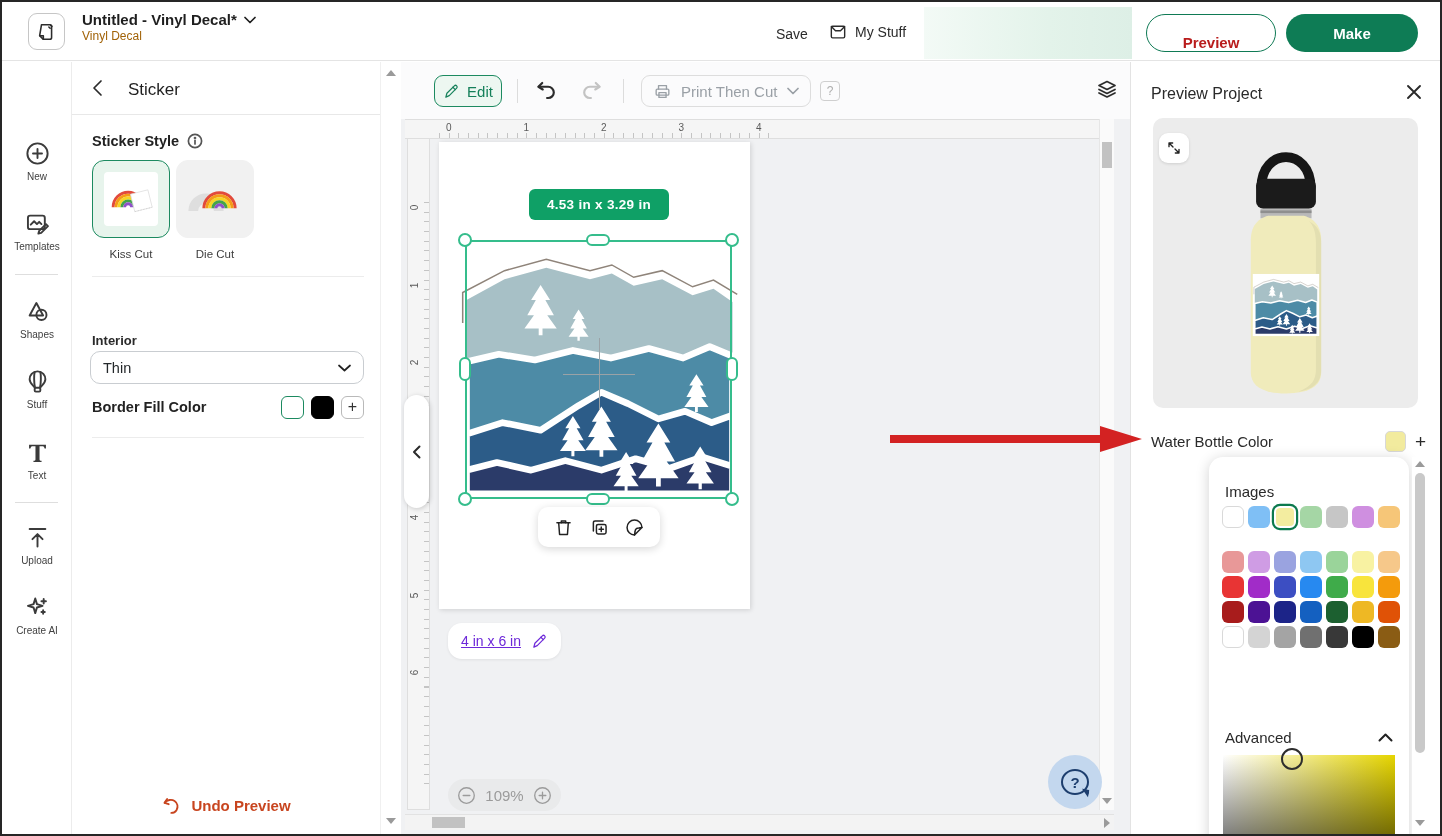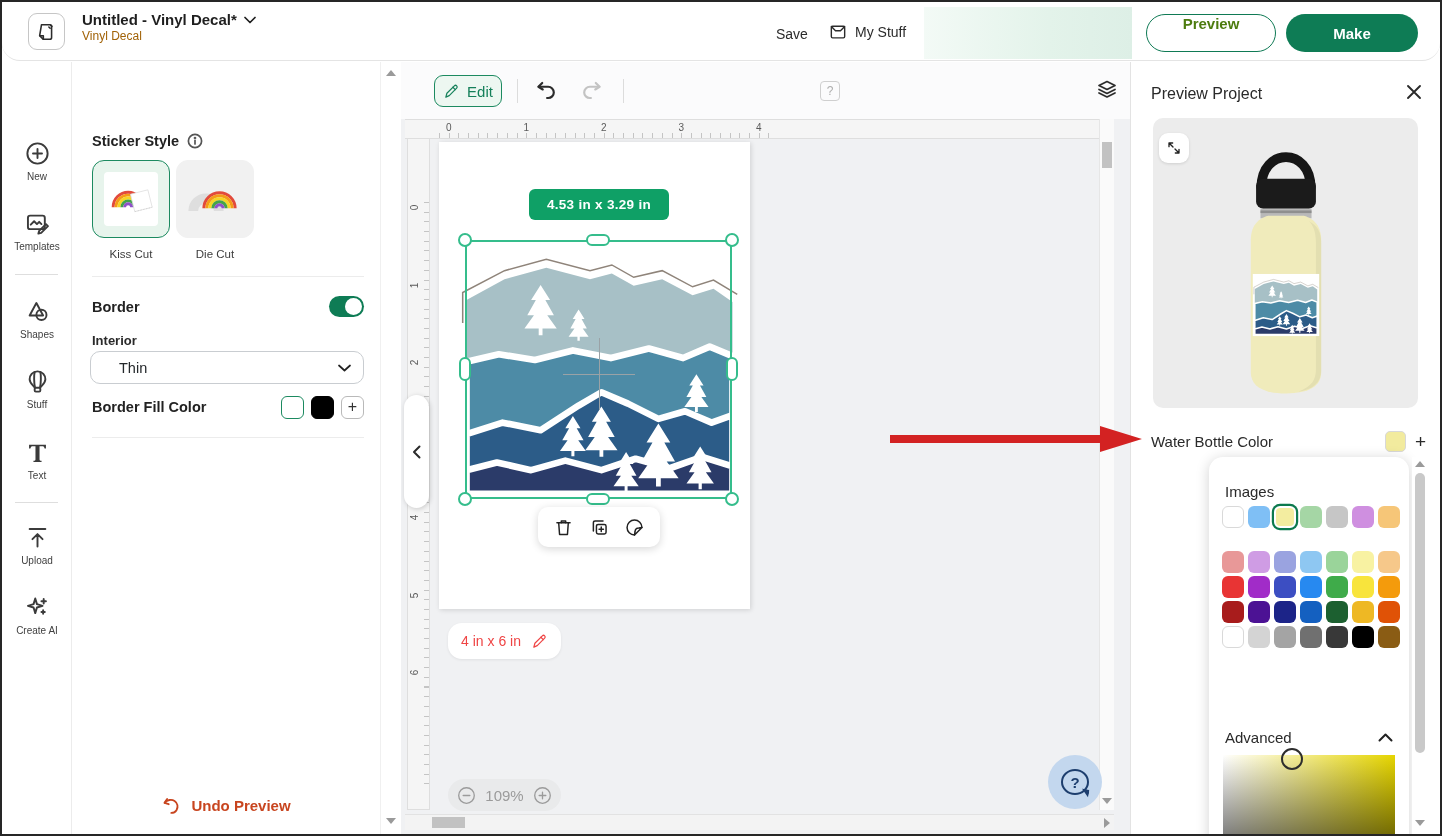--- a/index.html
+++ b/index.html
@@ -3,29 +3,29 @@
 <meta charset="utf-8">
 <style>
   * { margin:0; padding:0; box-sizing:border-box; }
   html,body { background:#fff; }
   body { font-family:"Liberation Sans", sans-serif; color:#222; }
   .app { position:relative; width:1442px; height:836px; border:2px solid #262626; background:#fff; overflow:hidden; }
 
   .lineicon { fill:none; stroke:currentColor; stroke-width:1.7; stroke-linecap:round; stroke-linejoin:round; }
 
   
-  .topbar { position:absolute; left:0; top:0; right:0; height:59px; background:#fff; border-bottom:1px solid #e4e4e4; z-index:40;border-radius:18px; }
+  .topbar { position:absolute; left:0; top:0; right:0; height:59px; background:#fff; border-bottom:1px solid #e4e4e4; z-index:40; }
   .doc-btn { position:absolute; left:26px; top:11px; width:37px; height:37px; border:1px solid #c6c6c6; border-radius:9px; display:flex; align-items:center; justify-content:center; color:#2c2c2c; background:#fff; }
   .title-block { position:absolute; left:80px; top:9px; }
   .title-row { display:flex; align-items:center; gap:7px; font-size:15px; font-weight:bold; color:#1f1f1f; }
   .subtitle { font-size:12px; color:#a16207; margin-top:1px; }
   .save-label { position:absolute; left:774px; top:24px; font-size:14px; color:#2b2b2b; cursor:pointer; }
   .mystuff { position:absolute; left:826px; top:20px; display:flex; align-items:center; gap:7px; font-size:14px; color:#2b2b2b; cursor:pointer; }
   .mint-block { position:absolute; left:922px; top:5px; width:208px; height:52px; background:linear-gradient(90deg,#f3faf6 0%,#e3f3ea 60%,#ddefe6 100%); }
-  .btn-preview { position:absolute; left:1144px; top:12px; width:130px; height:38px; border:1.5px solid #0f7a55; border-radius:19px; background:#fff; color:#4d7c0f; font-size:15px; font-weight:bold; display:flex; align-items:flex-start; justify-content:center; cursor:pointer; }
+  .btn-preview { position:absolute; left:1144px; top:12px; width:130px; height:38px; border:1.5px solid #0f7a55; border-radius:19px; background:#fff; color:#b91c1c; font-size:15px; font-weight:bold; display:flex; align-items:flex-end; justify-content:center; cursor:pointer; }
   .btn-make { position:absolute; left:1284px; top:12px; width:132px; height:38px; border:none; border-radius:19px; background:#0e7c55; color:#fff; font-size:15px; font-weight:bold; display:flex; align-items:center; justify-content:center; cursor:pointer; }
 
   
   .rail { position:absolute; left:0; top:60px; bottom:0; width:70px; background:#fff; border-right:1px solid #ececec; z-index:30; }
   .rail-item { position:absolute; left:0; width:70px; text-align:center; color:#3b3b3b; cursor:pointer; }
   .rail-item .ric { display:block; margin:0 auto 4px; }
   .rail-item .rlabel { font-size:10px; color:#414141; }
   .rail-divider { position:absolute; left:13px; right:13px; height:1px; background:#dedede; }
 
   
@@ -39,21 +39,21 @@
   .style-card { position:absolute; top:98px; width:78px; height:78px; border-radius:12px; cursor:pointer; display:flex; align-items:center; justify-content:center; }
   .style-card.kiss { left:20px; background:#e7f4ec; border:1.5px solid #1c8a60; }
   .style-card.die { left:104px; background:#f1f1f1; border:1.5px solid #f1f1f1; }
   .kiss-inner { width:54px; height:54px; background:#fff; border-radius:4px; display:flex; align-items:center; justify-content:center; }
   .style-label { position:absolute; top:186px; width:78px; text-align:center; font-size:11.5px; color:#3d3d3d; }
   .style-label.kiss { left:20px; } .style-label.die { left:104px; }
   .divider { position:absolute; left:20px; right:16px; height:1px; background:#ececec; }
   .row-border { position:absolute; left:20px; right:16px; top:234px; display:flex; align-items:center; justify-content:space-between; }
   .thickness-label { position:absolute; left:20px; top:271px; font-size:13px; font-weight:bold; color:#2a2a2a; }
   .dropdown { position:absolute; left:18px; right:16px; top:289px; height:33px; border:1px solid #c9cdd1; border-radius:10px; background:#fff; display:flex; align-items:center; justify-content:space-between; padding:0 12px; cursor:pointer; }
-  .dropdown .dval { font-size:14.5px; color:#24282b;margin-left:16px; }
+  .dropdown .dval { font-size:14.5px; color:#24282b; }
   .row-fill { position:absolute; left:20px; right:16px; top:332px; height:26px; display:flex; align-items:center; justify-content:space-between; }
   .fill-swatches { display:flex; align-items:center; gap:7px; }
   .mini-swatch { width:23px; height:23px; border-radius:6px; cursor:pointer; }
   .mini-swatch.selwhite { background:#fff; border:1.5px solid #1c8a60; }
   .mini-swatch.black { background:#000; border:1px solid #000; }
   .plus-btn { width:23px; height:23px; border:1px solid #b9b9b9; border-radius:6px; background:#fff; font-size:16px; color:#333; display:flex; align-items:center; justify-content:center; cursor:pointer; }
   .row-cut { position:absolute; left:20px; right:16px; top:389px; display:flex; align-items:center; justify-content:space-between; }
   .row-cut .lab { display:flex; align-items:center; gap:8px; }
   .toggle { width:35px; height:21px; border-radius:11px; position:relative; cursor:pointer; }
   .toggle.on { background:#0e7c55; }
@@ -97,21 +97,21 @@
   .handle { position:absolute; background:#fff; border:2px solid #35bd8c; z-index:5; }
   .h-corner { width:14px; height:14px; border-radius:50%; }
   .h-edge-h { width:24px; height:12px; border-radius:7px; }
   .h-edge-v { width:12px; height:24px; border-radius:7px; }
   .size-badge { position:absolute; left:90px; top:47px; width:140px; height:31px; background:#0fa066; border-radius:6px; color:#fff; font-size:13.5px; font-weight:bold; display:flex; align-items:center; justify-content:center; letter-spacing:.3px; z-index:6; }
   .crosshair-h { position:absolute; left:124px; top:232px; width:72px; height:1px; background:#9aa2a6; }
   .crosshair-v { position:absolute; left:160px; top:196px; width:1px; height:72px; background:#9aa2a6; }
   .float-toolbar { position:absolute; left:99px; top:365px; width:122px; height:40px; background:#fff; border-radius:10px; box-shadow:0 2px 8px rgba(0,0,0,.16); display:flex; align-items:center; justify-content:space-evenly; color:#222; z-index:7; }
   .float-toolbar span { display:inline-flex; cursor:pointer; }
 
-  .mat-size-pill { position:absolute; left:47px; top:561px; width:113px; height:36px; background:#fff; border-radius:14px; display:flex; align-items:center; justify-content:center; gap:10px; font-size:14px; color:#ef4444; box-shadow:0 1px 3px rgba(0,0,0,.07); }
+  .mat-size-pill { position:absolute; left:47px; top:561px; width:113px; height:36px; background:#fff; border-radius:14px; display:flex; align-items:center; justify-content:center; gap:10px; font-size:14px; color:#6d28d9; box-shadow:0 1px 3px rgba(0,0,0,.07);text-decoration:underline; }
   .zoom-pill { position:absolute; left:47px; top:717px; width:113px; height:32px; background:#e9eaeb; border-radius:16px; display:flex; align-items:center; justify-content:center; gap:9px; color:#9b9b9b; font-size:15px; }
   .zoom-pill .zbtn { display:inline-flex; cursor:pointer; }
 
   .collapse-tab { position:absolute; left:3px; top:333px; width:25px; height:113px; background:#fff; border-radius:14px; box-shadow:1px 1px 5px rgba(0,0,0,.18); display:flex; align-items:center; justify-content:center; color:#2b2b2b; cursor:pointer; z-index:8; }
 
   .help-fab { position:absolute; left:647px; top:693px; width:54px; height:54px; border-radius:50%; background:#c3d7ee; display:flex; align-items:center; justify-content:center; cursor:pointer; z-index:9; }
   .help-bubble { position:relative; width:28px; height:26px; border:2.2px solid #1d3e6e; border-radius:50%; color:#1d3e6e; font-size:15px; font-weight:bold; display:flex; align-items:center; justify-content:center; background:transparent; }
   .help-bubble::after { content:''; position:absolute; right:-2px; bottom:-4px; width:8px; height:8px; background:#1d3e6e; clip-path:polygon(0 0,100% 0,100% 100%); transform:rotate(10deg); }
 
   .cv-vscroll { position:absolute; left:698px; width:15px; top:57px; bottom:24px; background:#fafafa; border-left:1px solid #e6e6e6; }
@@ -283,20 +283,28 @@
       <svg class="ric lineicon" width="27" height="27" viewBox="0 0 24 24">
           <path d="M10,4 L11.5,9 L16.5,10.5 L11.5,12 L10,17 L8.5,12 L3.5,10.5 L8.5,9 Z"></path>
           <path d="M17.5,4.5 v4 M15.5,6.5 h4"></path>
           <path d="M17,14.5 v3 M15.5,16 h3"></path>
         </svg>
       <div class="rlabel">Create AI</div>
     </div>
   </div>
 
   <div class="panel">
+    <div class="panel-header">
+      <span class="back-chevron">
+        <svg class="lineicon" width="11" height="18" viewBox="0 0 11 18">
+            <path d="M9,2 L2,9 L9,16"></path>
+          </svg>
+      </span>
+      <span class="panel-title">Sticker</span>
+    </div>
 
     <div class="sticker-style-row">
       <span class="sec-label">Sticker Style</span>
       <span class="info-icon">
         <svg class="lineicon" width="16" height="16" viewBox="0 0 16 16">
             <circle cx="8" cy="8" r="6.6"></circle>
             <path d="M8,7.4 v3.6"></path>
             <circle cx="8" cy="5" r="0.5" fill="currentColor"></circle>
           </svg>
       </span>
@@ -317,24 +325,20 @@
       <svg width="54" height="40" viewBox="0 0 72 48">
         <path d="M7,40 A17,17 0 0 1 41,40" fill="none" stroke="#dedede" stroke-width="13"></path>
         <use href="#rainbow-sym" x="14" y="6" width="56" height="33"></use>
       </svg>
     </div>
     <div class="style-label kiss">Kiss Cut</div>
     <div class="style-label die">Die Cut</div>
 
     <div class="divider" style="top:214px"></div>
 
-    <div class="row-border">
-      <span class="sec-label">Border</span>
-      <div class="toggle on"></div>
-    </div>
 
     <div class="thickness-label">Interior</div>
     <div class="dropdown">
       <span class="dval">Thin</span>
       <svg class="lineicon" width="13" height="8" viewBox="0 0 13 8">
           <path d="M1,1.5 L6.5,6.5 L12,1.5"></path>
         </svg>
     </div>
 
     <div class="row-fill">
@@ -381,20 +385,31 @@
             <path d="M5.3,9 H14 a5.2,5.2 0 0 1 0,10.4 h-1"></path>
           </svg>
       </span>
       <span class="tb-icon" style="left:178px;color:#c3c3c3">
         <svg class="lineicon" width="26" height="26" viewBox="0 0 24 24" style="stroke-width:2">
             <path d="M15.5,5.5 L19,9 L15,11.5"></path>
             <path d="M18.7,9 H10 a5.2,5.2 0 0 0 0,10.4 h1"></path>
           </svg>
       </span>
       <div class="tb-sep" style="left:222px"></div>
+      <div class="ptc-btn">
+        <svg class="lineicon" width="19" height="19" viewBox="0 0 24 24">
+            <path d="M7,9 V4.5 h10 V9"></path>
+            <rect x="4" y="9" width="16" height="7.5" rx="1.5"></rect>
+            <rect x="7.5" y="13.5" width="9" height="6"></rect>
+          </svg>
+        <span style="flex:1">Print Then Cut</span>
+        <svg class="lineicon" width="12" height="8" viewBox="0 0 12 8">
+            <path d="M1,1.5 L6,6.5 L11,1.5"></path>
+          </svg>
+      </div>
       <div class="q-btn">
           <span>?</span>
         </div>
       <span class="layers-btn">
         <svg class="lineicon" width="24" height="24" viewBox="0 0 24 24">
             <path d="M4,8.5 L12,4.5 L20,8.5 L12,12.5 Z"></path>
             <path d="M4,12.5 L12,16.5 L20,12.5"></path>
             <path d="M4,16 L12,20 L20,16"></path>
           </svg>
       </span>

